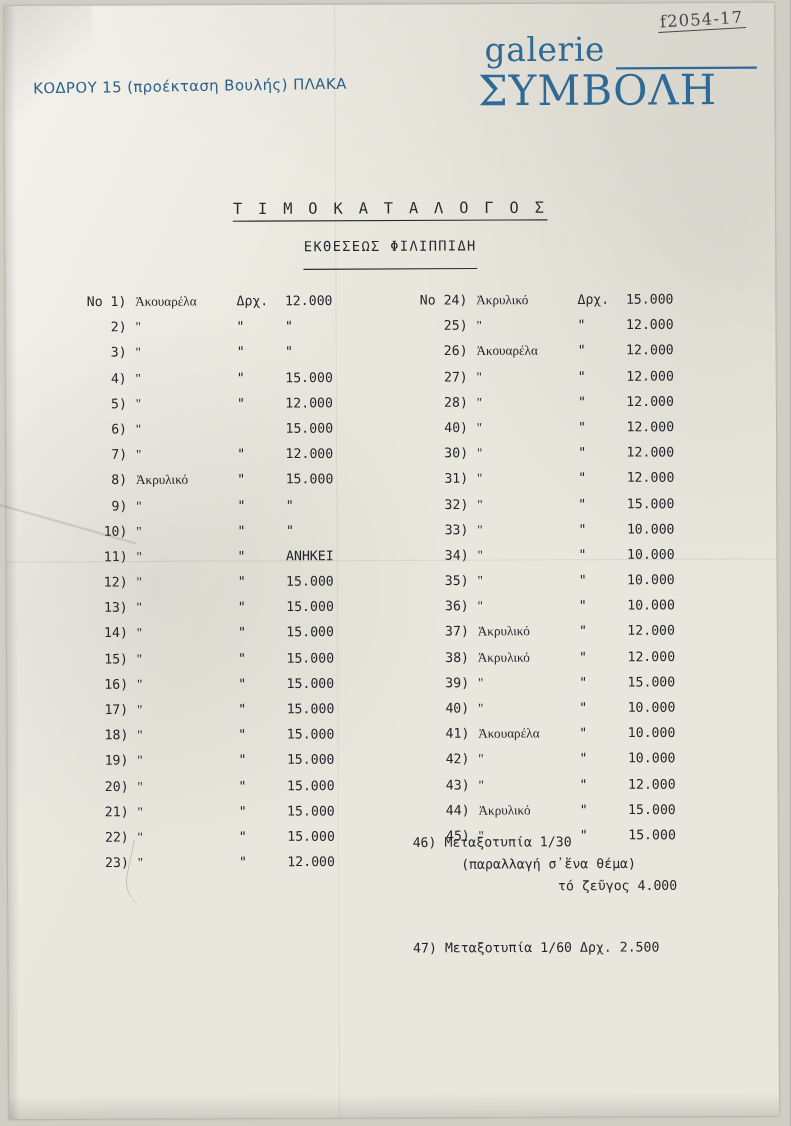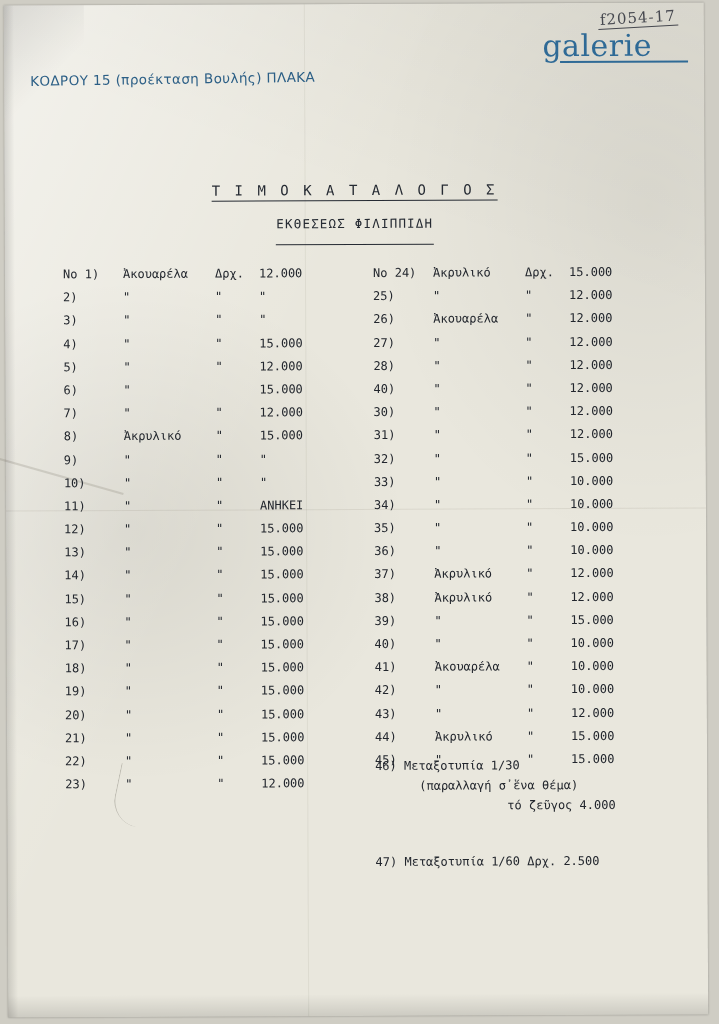--- a/index.html
+++ b/index.html
@@ -153,22 +153,22 @@
   }
   #col-left  { left: 58px;  width: 300px; }
   #col-right { left: 368px; width: 310px; }
 
   .row {
     display: flex;
     align-items: baseline;
     height: 23.2px;
     white-space: nowrap;
   }
-  .c-no     { width: 52px;  padding-right: 4px; }
-  .c-kind   { width: 92px;  text-align: left;  padding-left: 4px; }
+  .c-no     { width: 52px;  text-align: right; padding-right: 4px; }
+  .c-kind   { width: 92px;  text-align: left;  padding-left: 4px; font-family: Liberation Serif, serif; }
   .c-cur    { width: 44px;  text-align: left; }
   .c-price  { width: 72px;  text-align: left; }
 
   
   .note-block {
     position: absolute;
     left: 368px;
     color: #22262d;
     font-size: 12px;
     line-height: 20px;
@@ -217,20 +217,21 @@
     <div class="smudge"></div>
 
     <div id="archive-no">
       <span class="strike">f2054-17</span>
     </div>
 
     <div id="address">ΚΟΔΡΟΥ 15 (προέκταση Βουλής) ΠΛΑΚΑ</div>
 
     <div id="logo">
       <span class="galerie">galerie</span>
+      <span class="symvoli">ΣΥΜΒΟΛΗ</span>
     </div>
     <div id="logo-rule"></div>
     <div id="header-line"></div>
 
     <div class="doc-title" id="title-main">
       <span>Τ Ι Μ Ο Κ Α Τ Α Λ Ο Γ Ο Σ</span>
     </div>
     <div class="doc-title" id="title-sub">
       <span>ΕΚΘΕΣΕΩΣ ΦΙΛΙΠΠΙΔΗ</span>
     </div>

